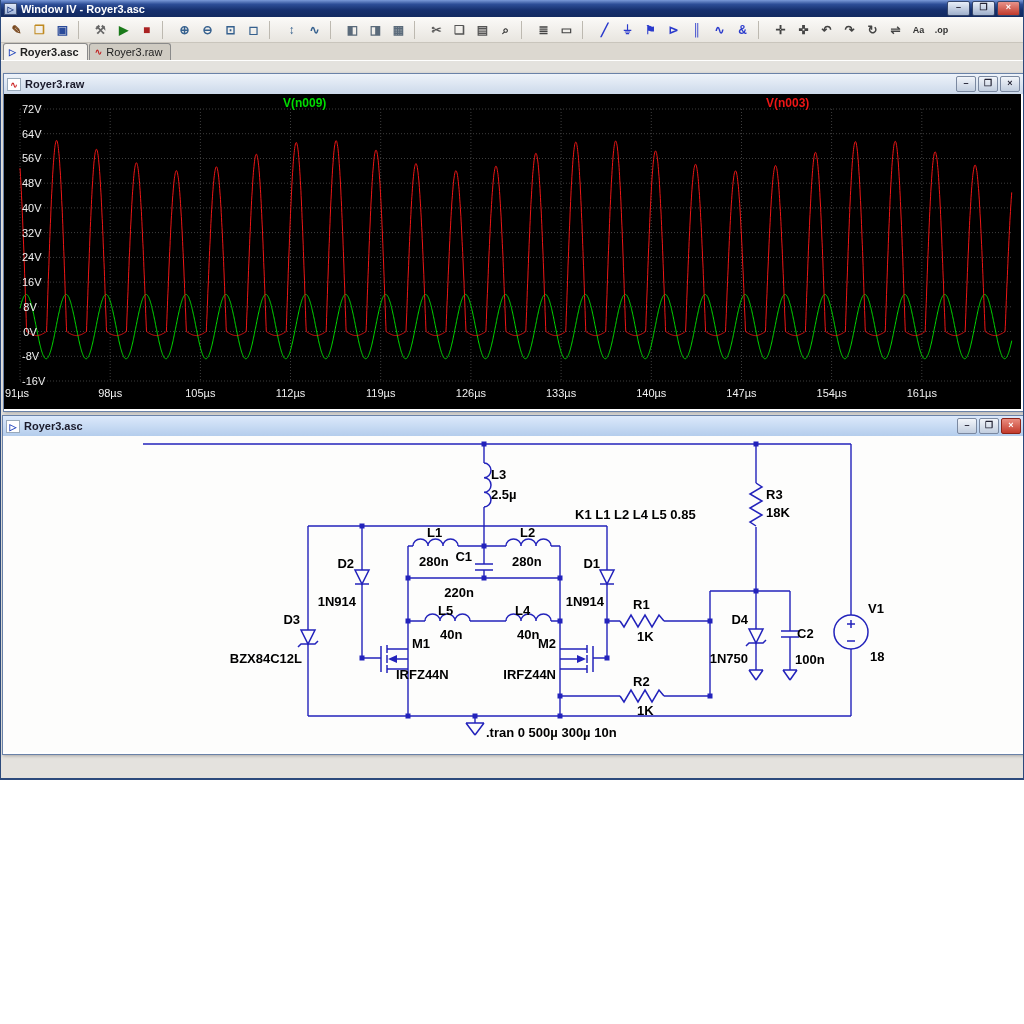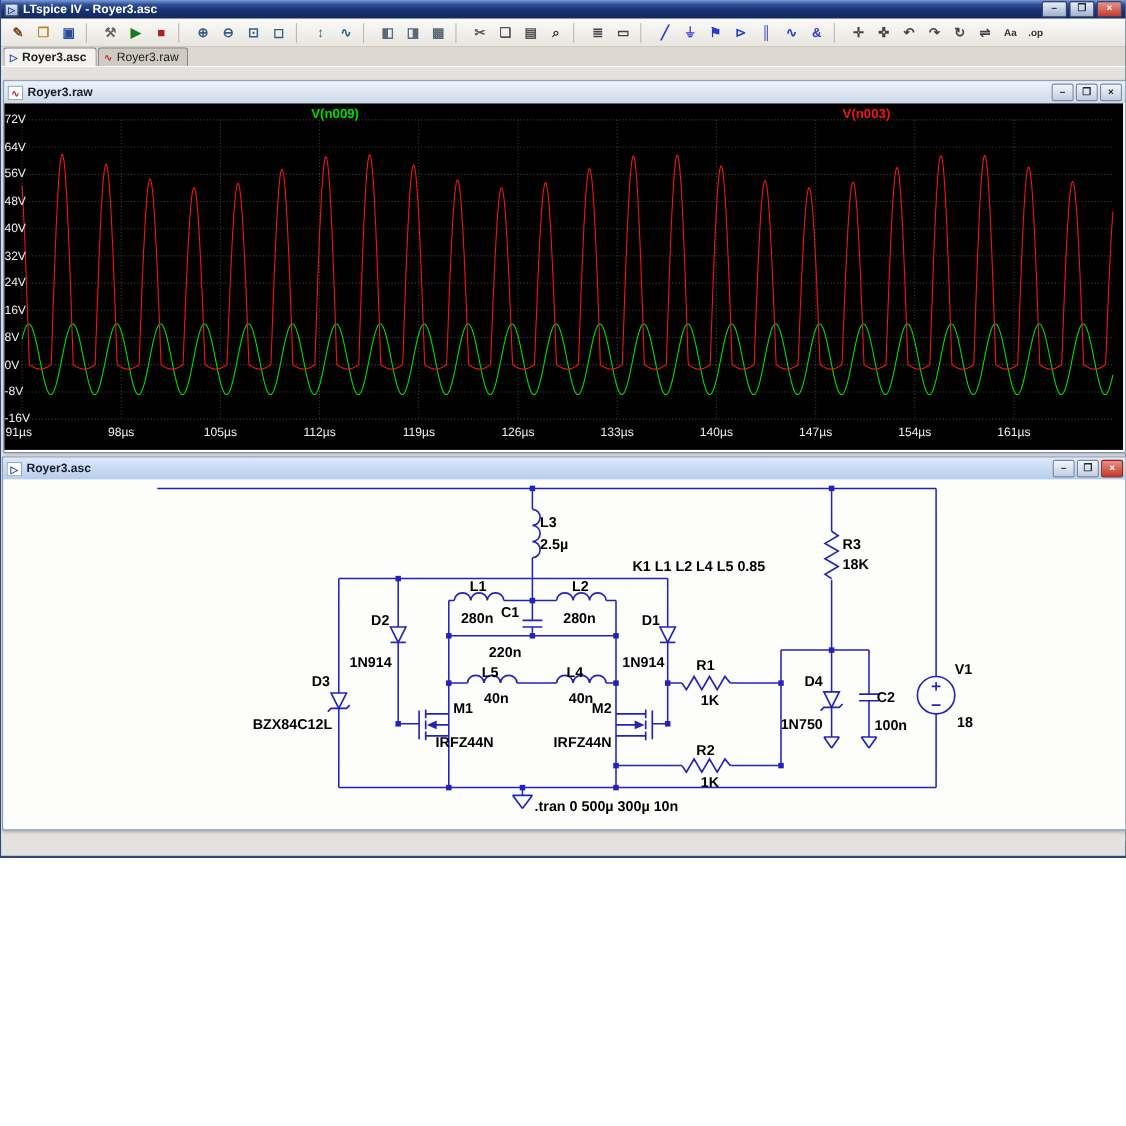--- a/index.html
+++ b/index.html
@@ -28,35 +28,35 @@
   .mdi{position:relative;height:704px;background:#e4e2de;overflow:hidden;}
   .child{position:absolute;border:1px solid #6a82a8;background:#fff;box-shadow:1px 1px 3px rgba(0,0,0,.25);}
   .ctitle{height:20px;display:flex;align-items:center;padding:0 3px;font-size:11px;font-weight:bold;color:#1a1a2a;}
   .ctitle.inactive{background:linear-gradient(#eef3fa,#ccd9ea);}
   .ctitle.active{background:linear-gradient(#dce9fb,#b4cdec);}
   .ctitle .cicon{width:14px;height:13px;margin-right:4px;text-align:center;font-size:9px;line-height:13px;background:#fff;border:1px solid #9ab;box-sizing:border-box;}
   .cbtn{width:18px;height:14px;margin-left:2px;border:1px solid #7a88a0;border-radius:2px;font-size:9px;line-height:12px;text-align:center;color:#223;background:linear-gradient(#f2f5fa,#c2cedf);}
   .cbtn.close-red{background:linear-gradient(#ea8d80,#c23a2b);color:#fff;border-color:#8c2418;}
   
   #wave-body{position:relative;width:1017px;height:315px;background:#000;overflow:hidden;}
-  .ytick{position:absolute;left:0;width:16px;text-align:left;font-size:11px;color:#f0f0f0;}
+  .ytick{position:absolute;left:18px;width:16px;text-align:center;font-size:11px;color:#f0f0f0;}
   .xtick{position:absolute;width:34px;text-align:center;font-size:11px;color:#f0f0f0;top:293px;}
   .trace-label{position:absolute;top:2px;font-size:12px;font-weight:bold;}
   
   #schem-body{position:relative;width:1019px;height:316px;background:#fdfdfc;overflow:hidden;}
   .slabel{font-family:"Liberation Sans",sans-serif;font-size:13px;font-weight:bold;fill:#000;}
 </style>
 </head>
 <body>
 
 <div class="app">
 
   <div class="titlebar">
     <span class="app-icon">▷</span>
-    <span>LTspice IV - Royer3.asc</span>
+    <span>Window IV - Royer3.asc</span>
     <span class="spacer"></span>
     <span class="winbtn">–</span>
     <span class="winbtn">❐</span>
     <span class="winbtn close">×</span>
   </div>
 
 
   <div class="toolbar" id="toolbar">
       <button class="tbtn">
         <span style="color: rgb(122, 74, 32);">✎</span>

